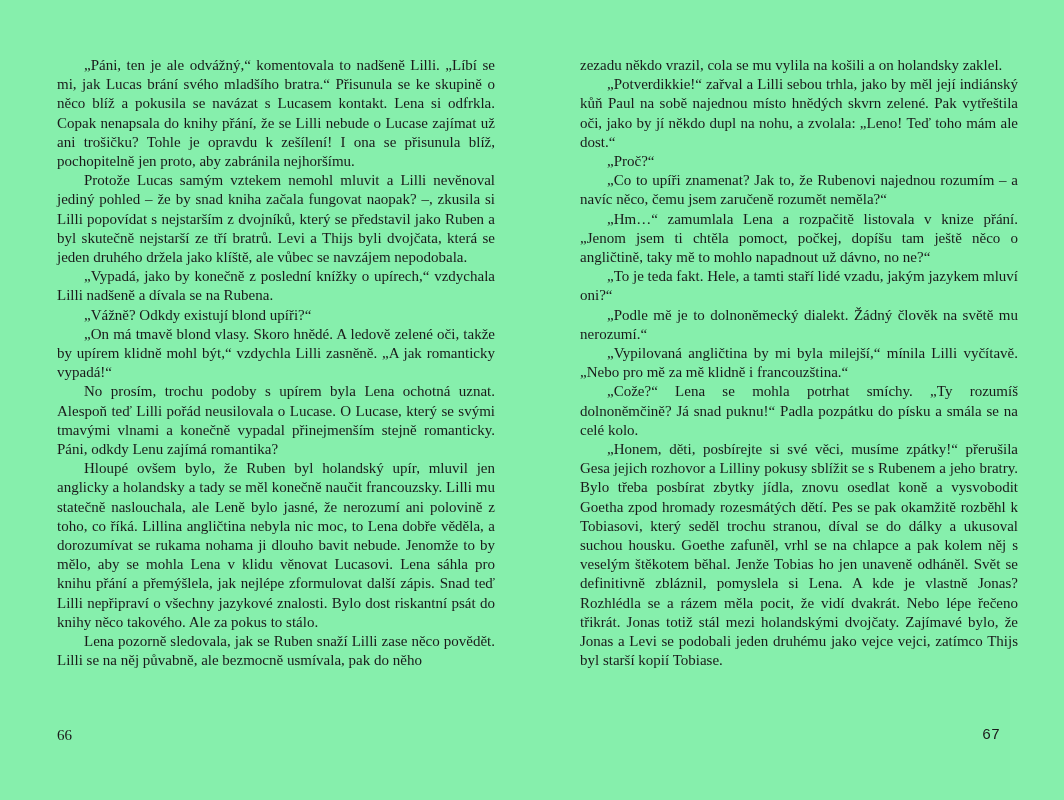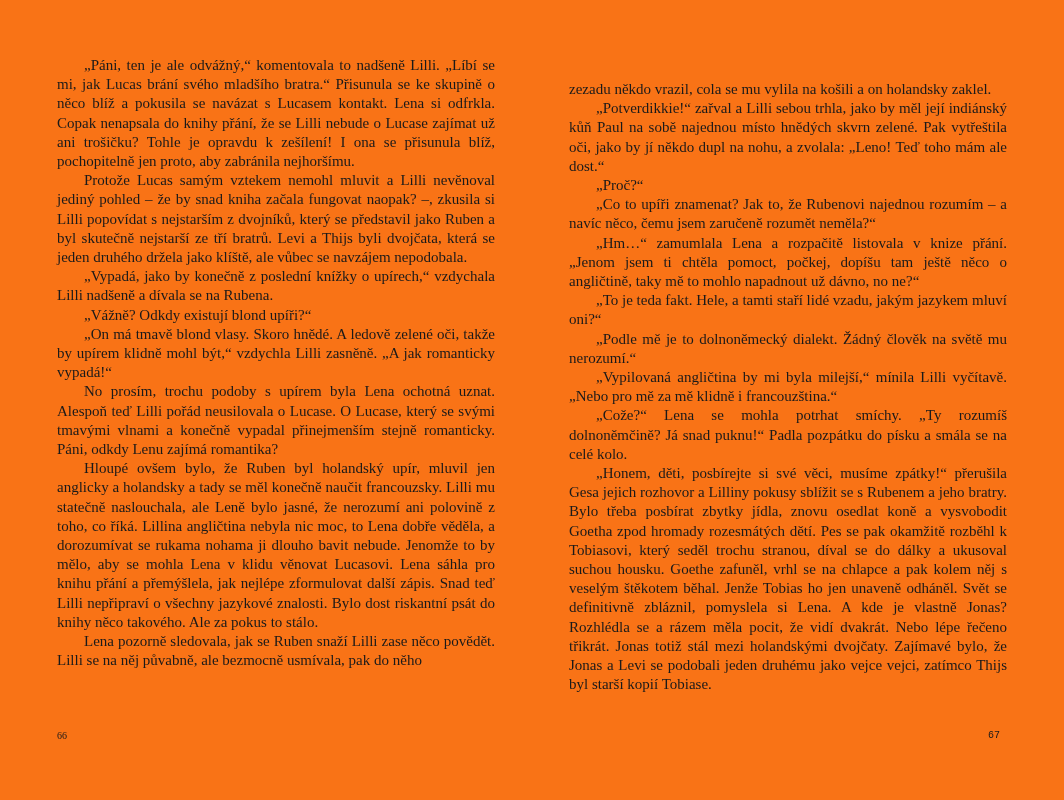--- a/index.html
+++ b/index.html
@@ -11,21 +11,21 @@
     width: 1064px;
     height: 800px;
     position: relative;
     font-family: "Liberation Serif", "DejaVu Serif", serif;
     color: #1a1a1a;
     overflow: hidden;
   }
   .spread {
     position: absolute;
     inset: 0;
-    background: #f97316;
+    background: #86efac;
   }
   .page {
     position: absolute;
     top: 0;
     height: 800px;
     width: 532px;
   }
   .page-left  { left: 0; }
   .page-right { left: 532px; }
   .text-block {
@@ -33,32 +33,32 @@
     top: 56px;
     width: 438px;
     font-size: 15px;
     line-height: 19.2px;
     text-align: justify;
     text-justify: inter-word;
     -webkit-hyphens: auto;
     hyphens: auto;
   }
   .page-left  .text-block { left: 57px; }
-  .page-right .text-block { left: 37px; margin-top: 24px; }
+  .page-right .text-block { left: 48px; }
   .text-block p {
     margin: 0;
     padding: 0;
   }
   .text-block p.indent {
     text-indent: 27px;
   }
   .folio {
     position: absolute;
     top: 726px;
-    font-size: 10px;
+    font-size: 15px;
     line-height: 19px;
     color: #1a1a1a;
   }
   .page-left  .folio { left: 57px; }
   .page-right .folio { right: 64px; text-align: left; font-family: Liberation Mono, monospace; }
 </style>
 </head>
 <body>
 
 <div class="spread">

